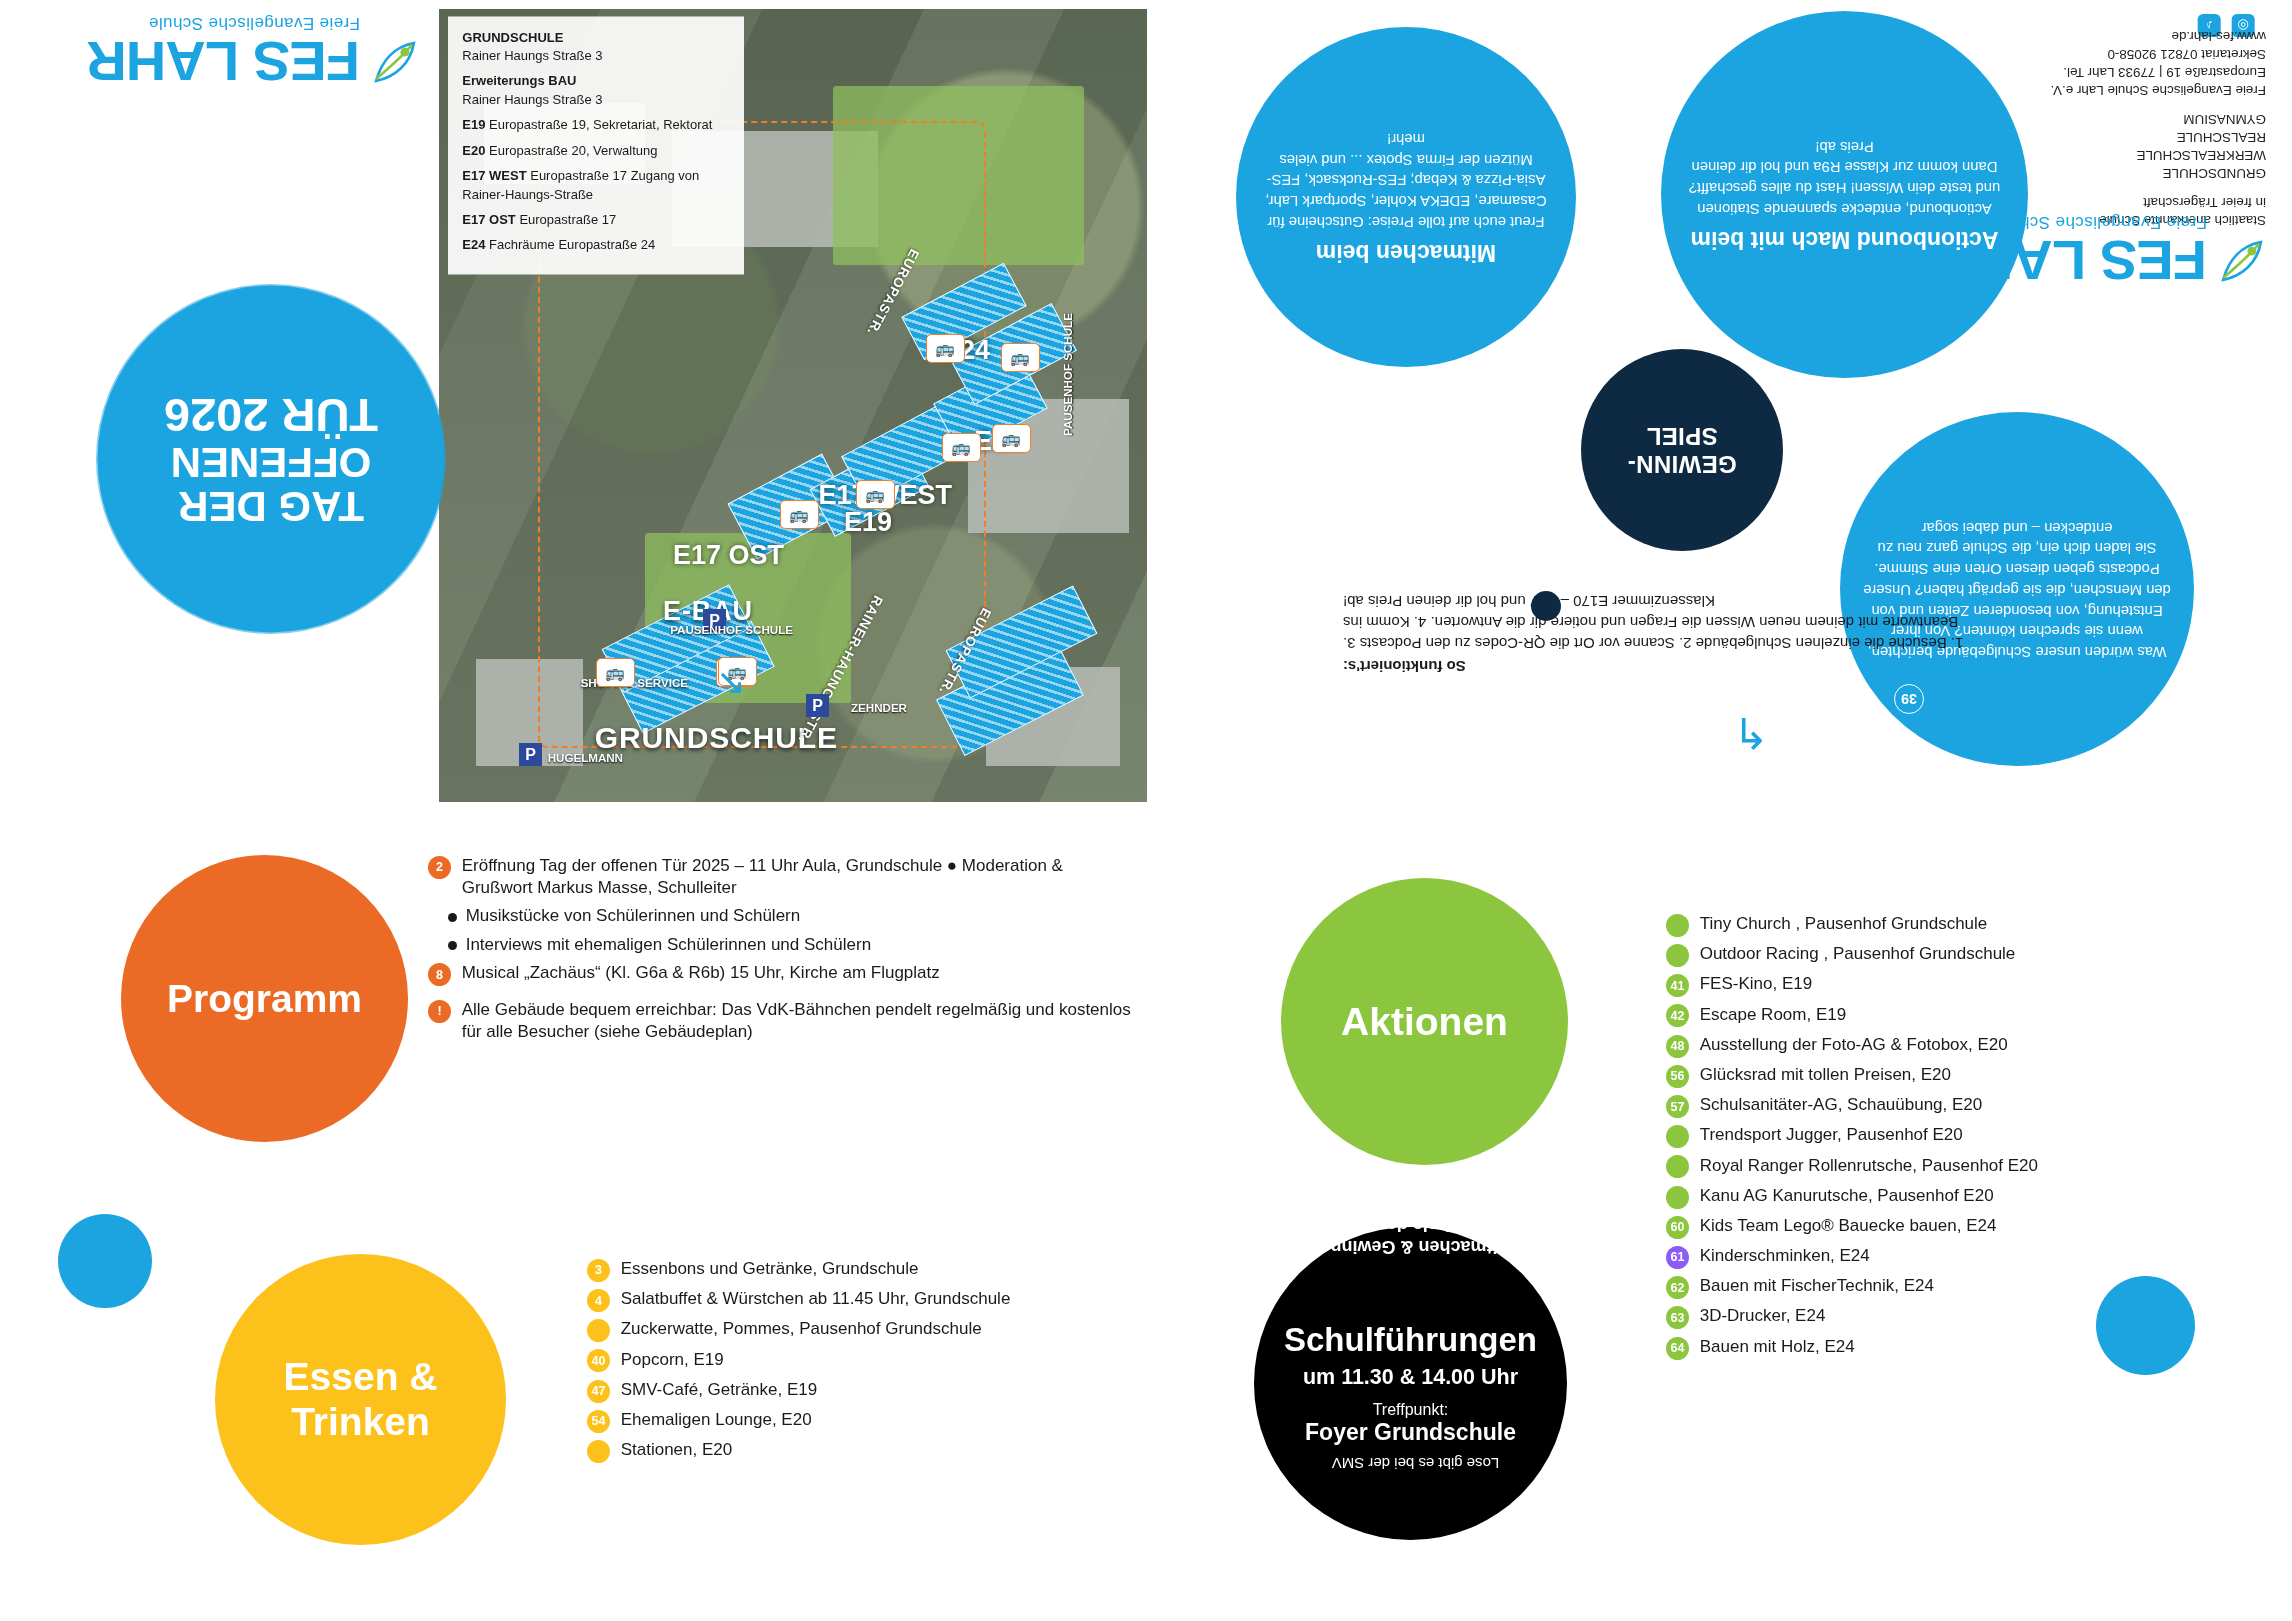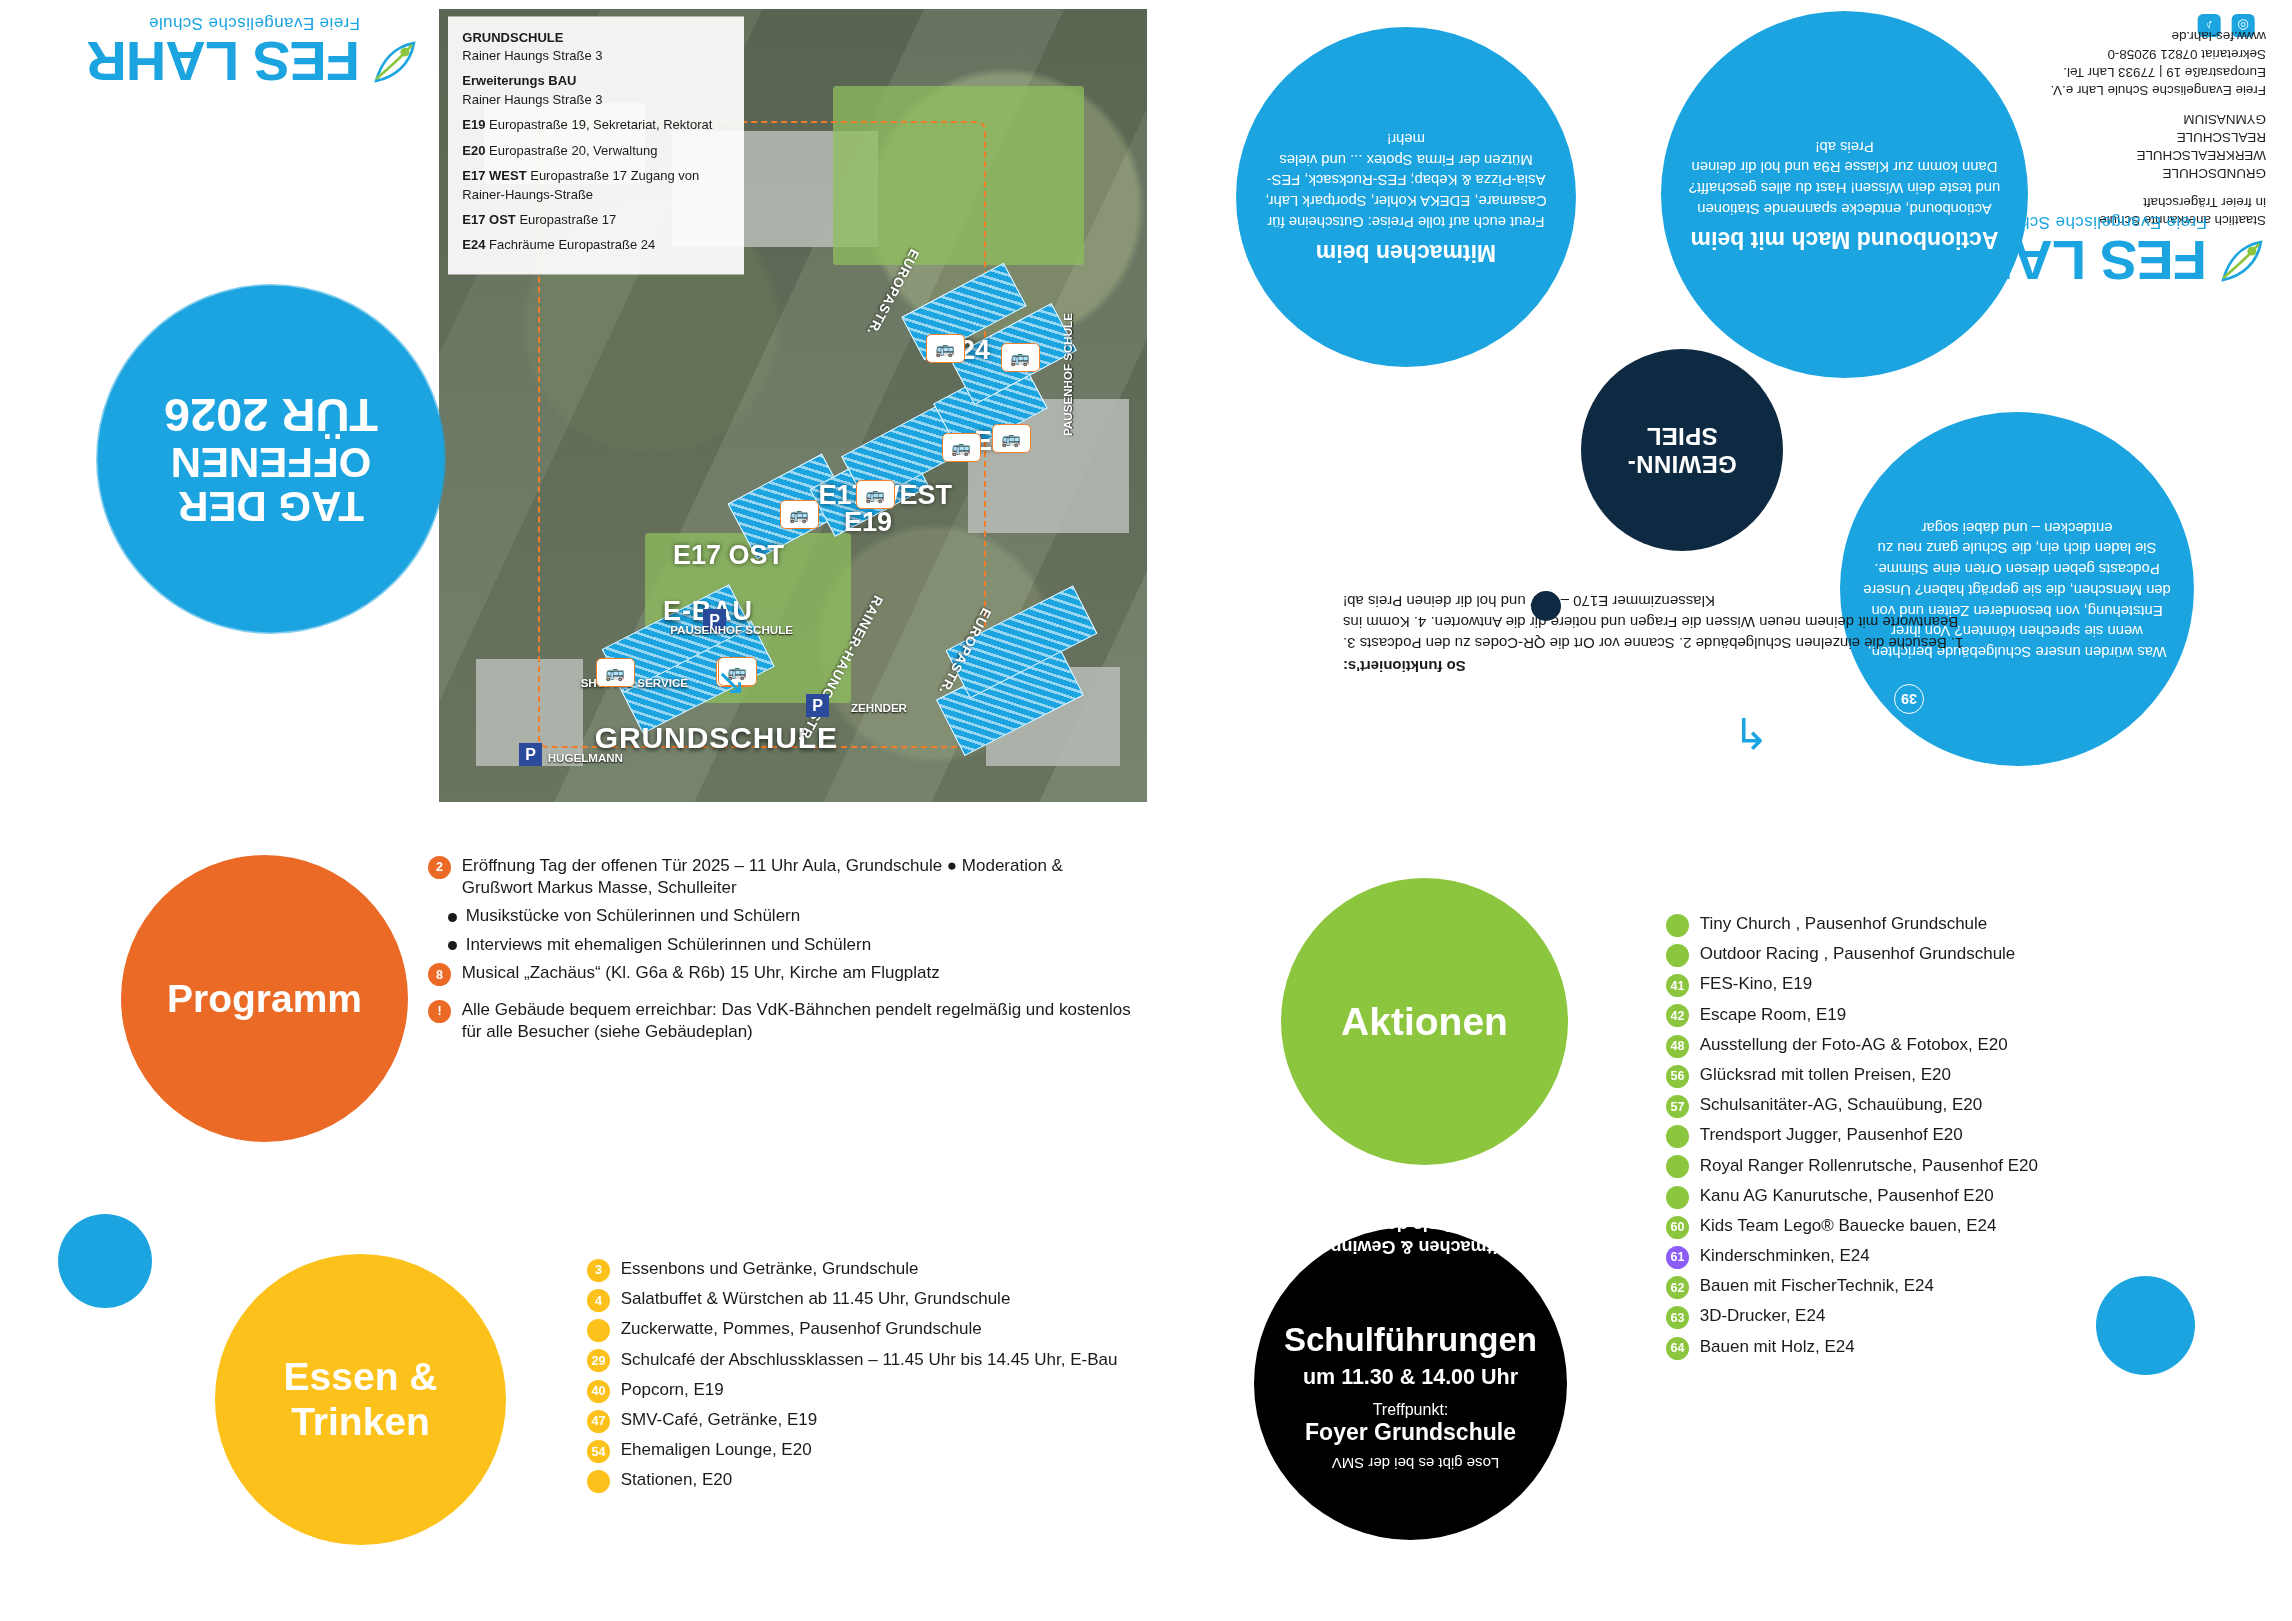--- a/index.html
+++ b/index.html
@@ -417,24 +417,20 @@
     </div>
     <div class="li">
       <div class="bullet-num" style="background:#fcc21b;">4</div>
       <div class="li-text">Salatbuffet &amp; Würstchen ab 11.45 Uhr, Grundschule</div>
     </div>
     <div class="li">
       <div class="bullet-num" style="background:#fcc21b;"></div>
       <div class="li-text">Zuckerwatte, Pommes, Pausenhof Grundschule</div>
     </div>
     <div class="li">
-      <div class="bullet-num" style="background:#fcc21b;">29</div>
-      <div class="li-text">Schulcafé der Abschlussklassen – 11.45 Uhr bis 14.45 Uhr, E-Bau</div>
-    </div>
-    <div class="li">
       <div class="bullet-num" style="background:#fcc21b;">40</div>
       <div class="li-text">Popcorn, E19</div>
     </div>
     <div class="li">
       <div class="bullet-num" style="background:#fcc21b;">47</div>
       <div class="li-text">SMV-Café, Getränke, E19</div>
     </div>
     <div class="li">
       <div class="bullet-num" style="background:#fcc21b;">54</div>
       <div class="li-text">Ehemaligen Lounge, E20</div>

